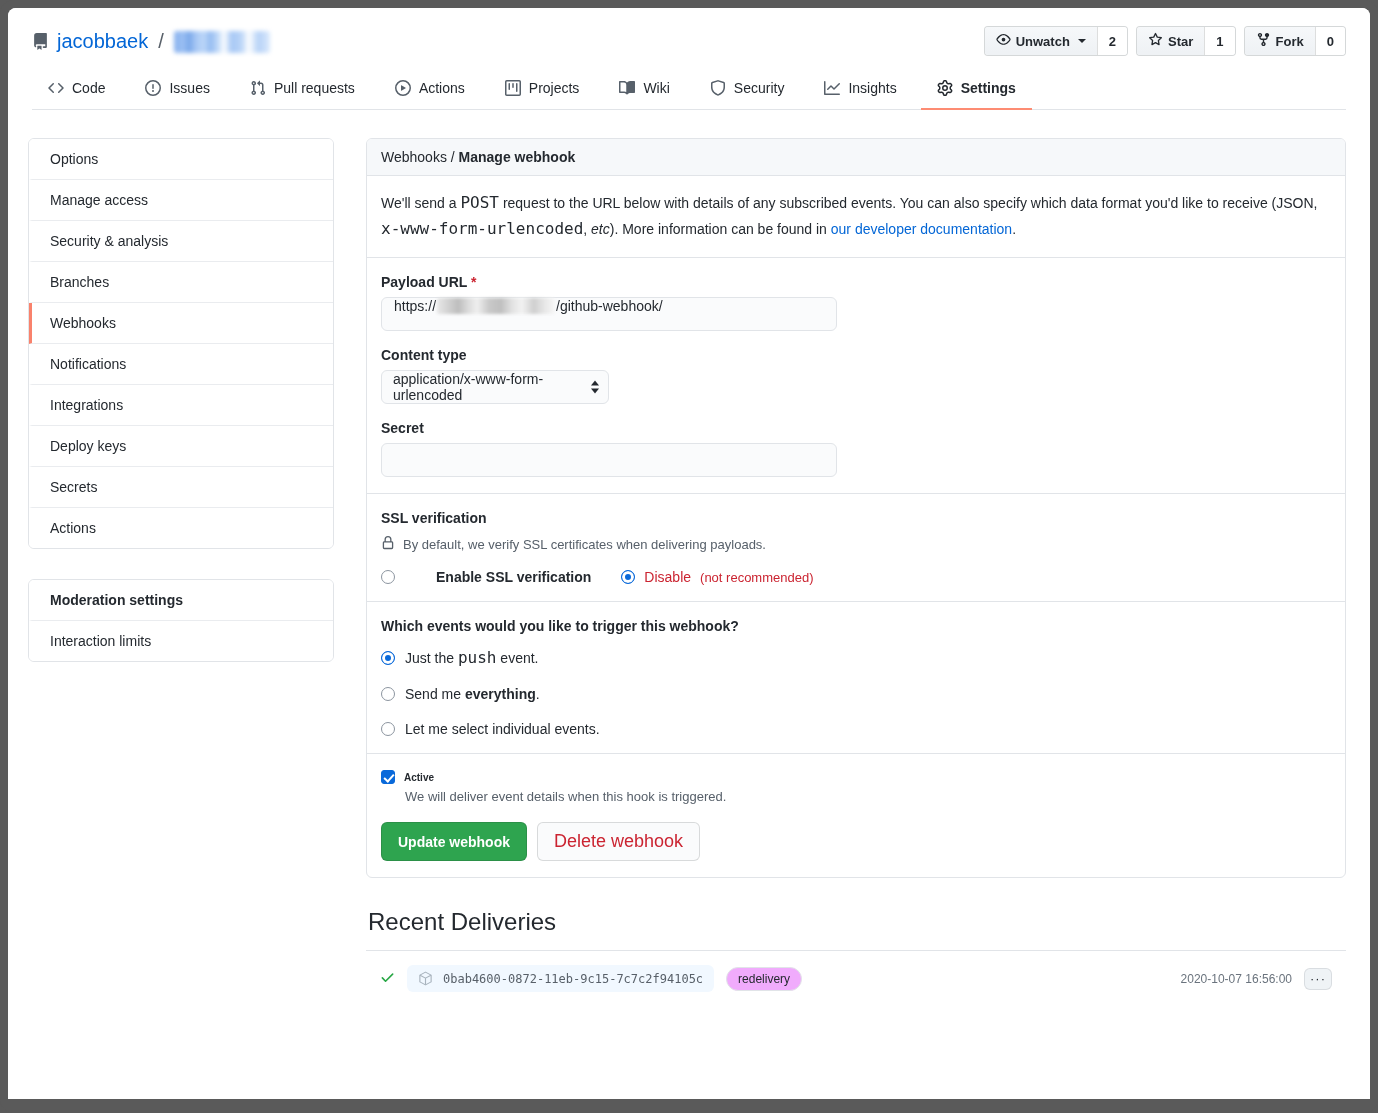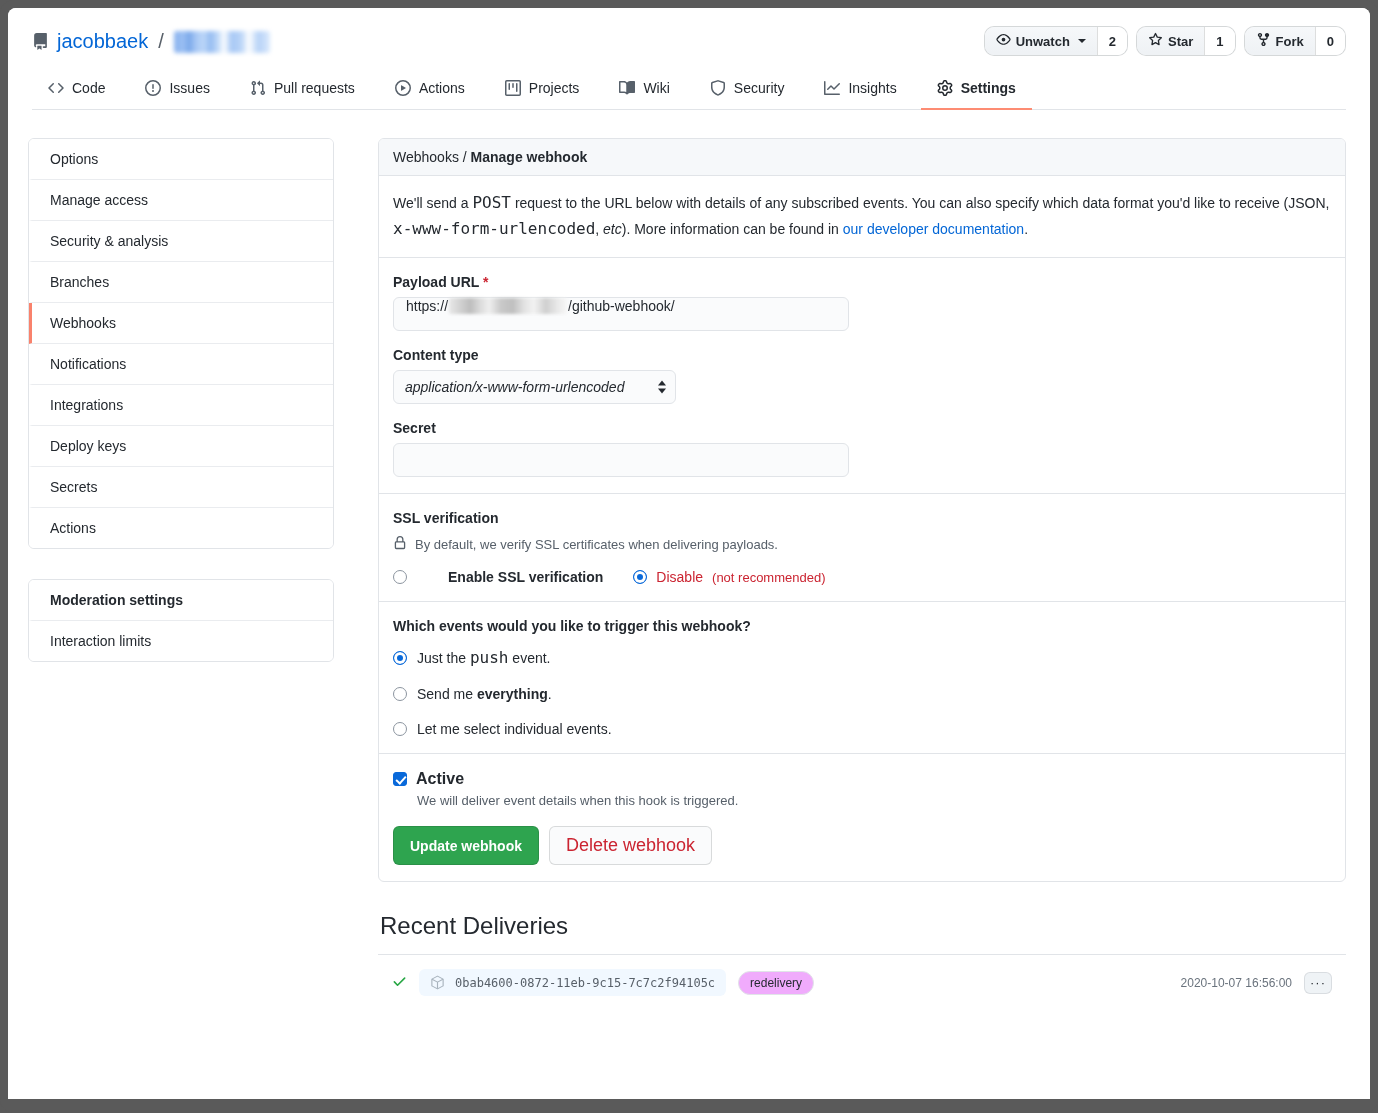--- a/index.html
+++ b/index.html
@@ -60,21 +60,21 @@
     vertical-align: middle;
     position: relative;
     top: 1px;
   }
 
   .header-actions { display: flex; gap: 8px; }
   .btn-group {
     display: flex;
     align-items: stretch;
     border: 1px solid rgba(27,31,36,0.15);
-    border-radius: 10px;
+    border-radius: 4px;
     overflow: hidden;
     background: #f6f8fa;
     height: 30px;
   }
   .btn-group .bg-main {
     display: flex; align-items: center; gap: 5px;
     padding: 0 11px;
     font-size: 13px; font-weight: bold; color: #24292f;
     background: linear-gradient(180deg,#f6f8fa 0%,#eff2f5 90%);
     cursor: pointer;
@@ -116,21 +116,21 @@
     text-decoration: none;
     white-space: nowrap;
   }
   .nav-tab .tab-ico { color: #57606a; display: flex; align-items: center; }
   .nav-tab.active { font-weight: bold; border-bottom-color: #fd8c73; }
   .nav-tab.active .tab-ico { color: #24292f; }
 
   
   .content-wrap {
     display: flex;
-    gap: 44px;
+    gap: 32px;
     padding: 28px 24px 0 20px;
     background: #ffffff;
   }
   .sidebar { width: 306px; flex: none; }
   .menu-box {
     border: 1px solid #e1e4e8;
     border-radius: 6px;
     overflow: hidden;
     background: #fff;
   }
@@ -217,21 +217,21 @@
     vertical-align: middle;
     background: linear-gradient(90deg,
       #e8e8e8 0%, #d0d0d0 10%, #bdbdbd 18%, #dadada 26%,
       #efefef 34%, #c9c9c9 44%, #bfbfbf 54%,
       #e3e3e3 64%, #f2f2f2 72%, #cfcfcf 82%, #e9e9e9 92%, #f7f7f7 100%);
     filter: blur(1.6px);
     margin: 0 1px;
   }
   .select-wrap {
     position: relative;
-    width: 283px; height: 34px; font-style: italic;
+    width: 228px; height: 34px;
   }
   .select-box {
     width: 100%; height: 100%;
     border: 1px solid #e1e4e8;
     border-radius: 6px;
     background: #fafbfc;
     font-size: 14px;
     color: #24292f;
     padding: 0 30px 0 11px;
     display: flex; align-items: center;
@@ -310,21 +310,21 @@
   .checkbox.checked { background: #0969da; border-color: #0969da; }
   .checkbox.checked::after {
     content: "";
     position: absolute;
     left: 4px; top: 1px;
     width: 4px; height: 8px;
     border: solid #fff;
     border-width: 0 2px 2px 0;
     transform: rotate(42deg);
   }
-  .active-label { font-size: 16px; font-weight: bold; color: #24292f; }
+  .active-label { font-size: 10px; font-weight: bold; color: #24292f; }
   .active-help {
     font-size: 13px; color: #57606a;
     margin: 5px 0 0 24px;
   }
   .btn-row { display: flex; gap: 10px; margin-top: 18px; }
   .btn-primary {
     background: #2ea44f;
     border: 1px solid rgba(27,31,36,0.15);
     border-radius: 6px;
     color: #fff;

